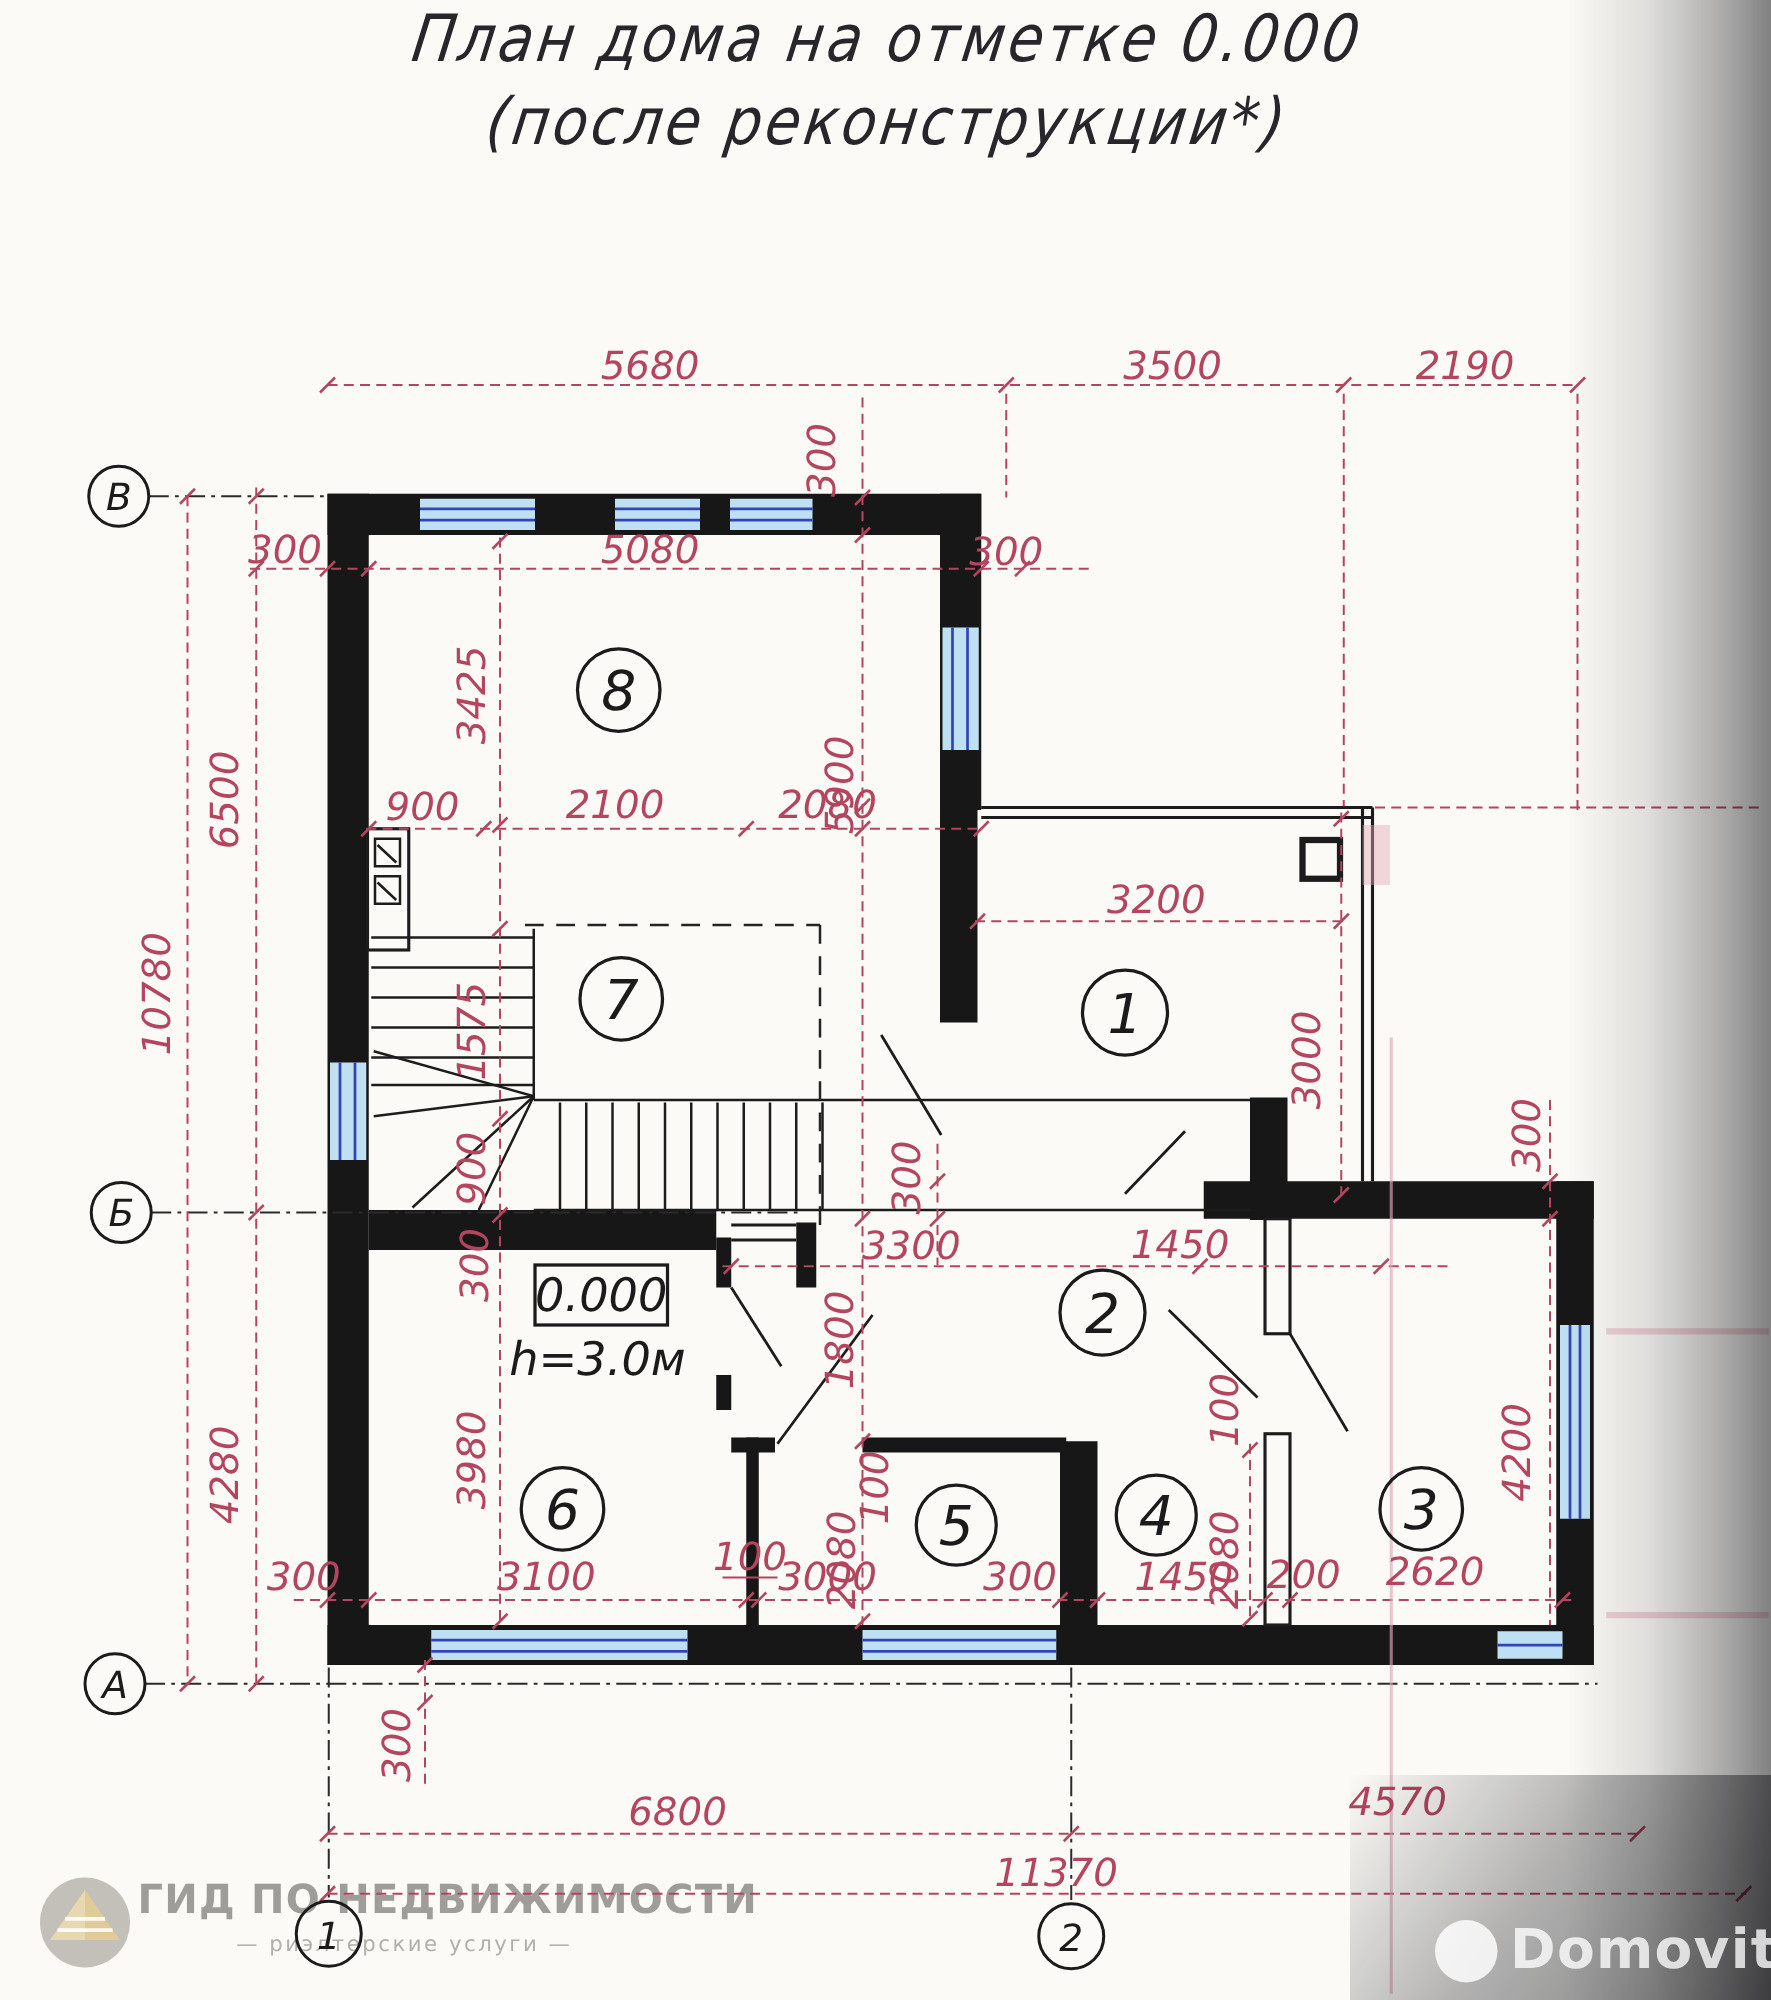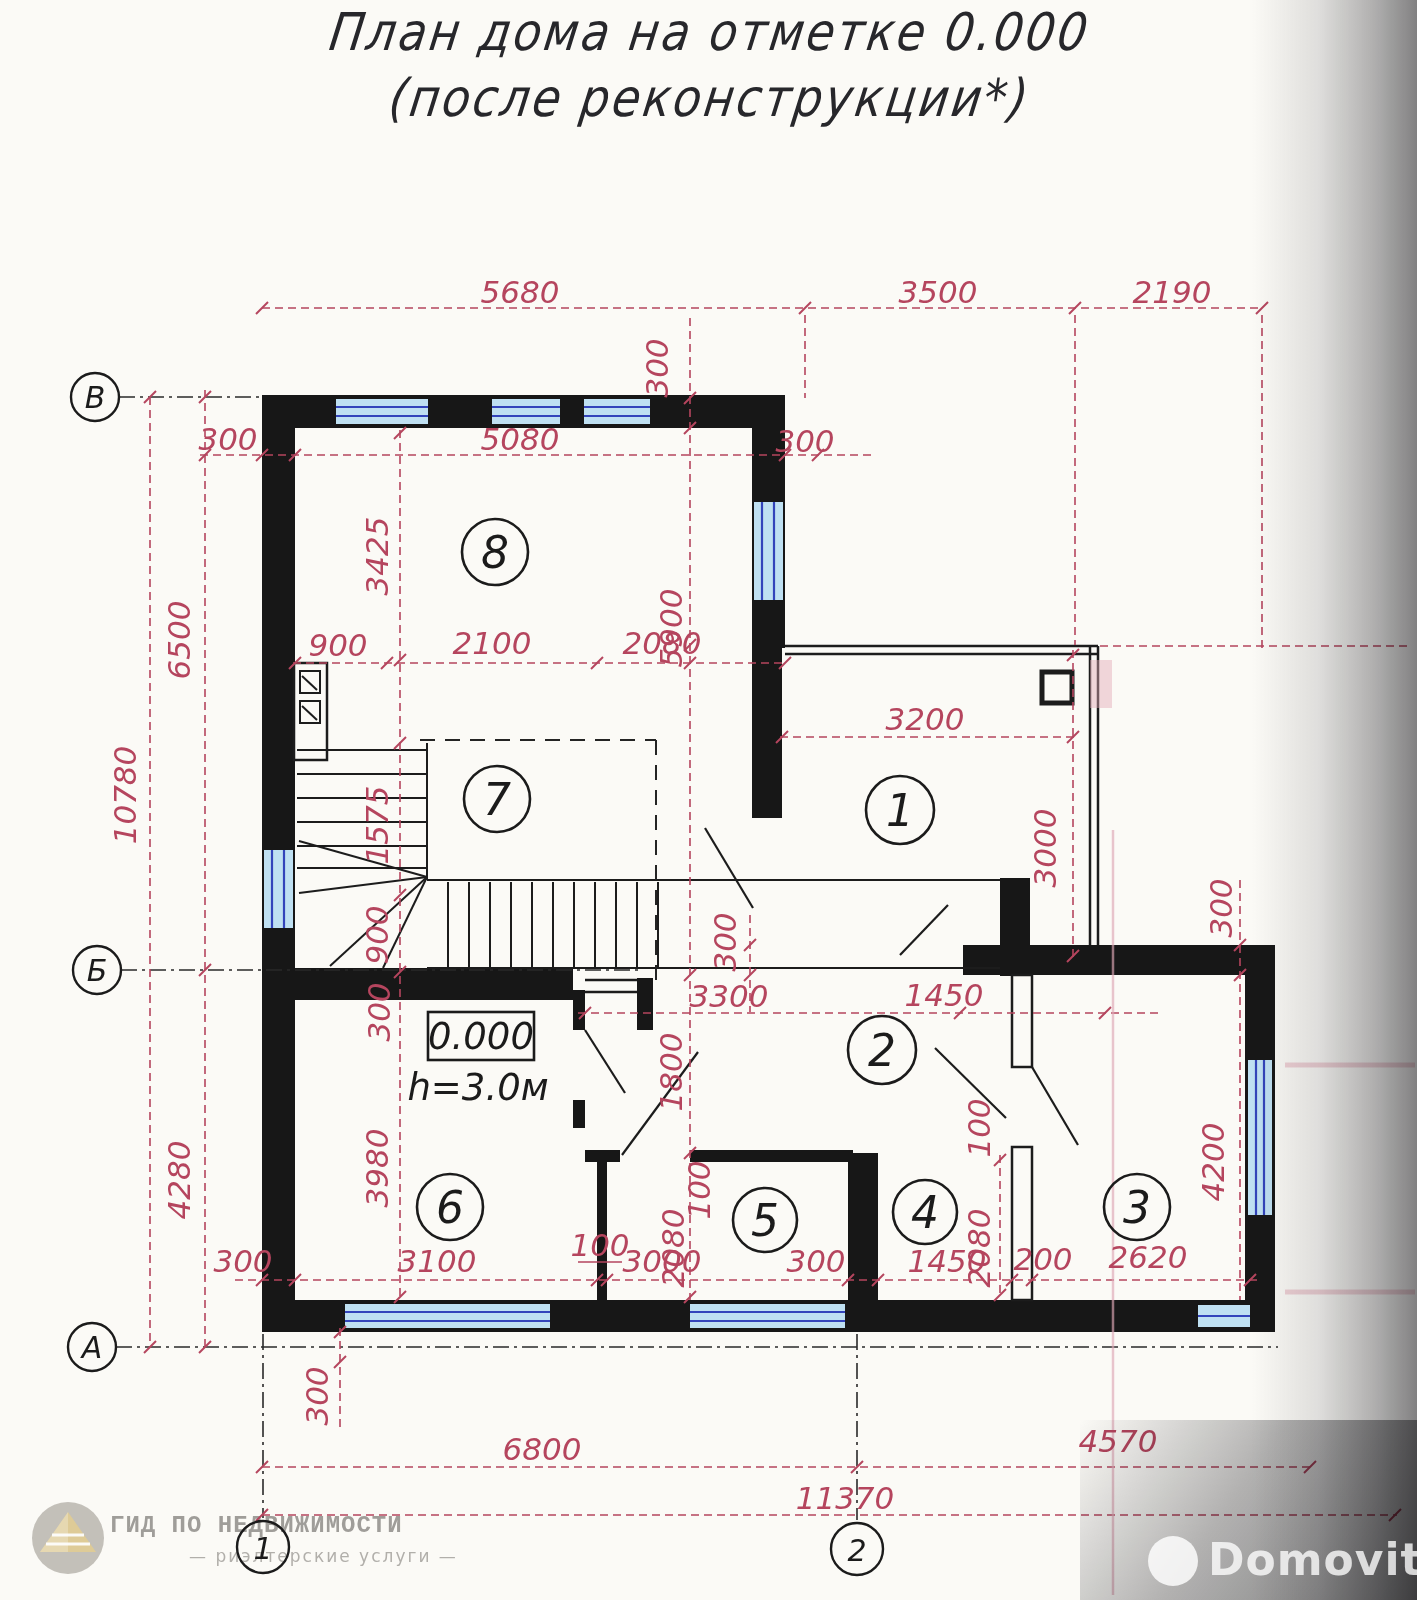--- a/index.html
+++ b/index.html
@@ -16,22 +16,22 @@
   .room-num{fill:#1b1b1b;font-size:44px;font-style:italic;}
   .elev{fill:#1b1b1b;font-size:37px;font-style:italic;}
   .overlay{position:absolute;pointer-events:none;}
   #curl-right{left:1252px;top:0;width:165px;height:1600px;mix-blend-mode:multiply;
     background:linear-gradient(90deg,rgba(205,205,205,0) 0%,rgba(193,193,196,.45) 40%,
       rgba(158,158,161,.8) 75%,rgba(125,125,128,.95) 100%);}
   #curl-bottom{left:1080px;top:1420px;width:337px;height:180px;mix-blend-mode:multiply;
     background:linear-gradient(125deg,rgba(190,190,190,0) 0%,rgba(150,150,153,.7) 45%,
       rgba(112,112,115,.95) 100%);}
   #wm-left{left:30px;top:1494px;width:420px;height:100px;}
-  #wm-left .t1{position:absolute;left:80px;top:18px;font-size:24px;font-weight:bold;
-      color:rgba(128,126,121,.75);letter-spacing:1px;white-space:nowrap;font-family:Liberation Mono, monospace;}
+  #wm-left .t1{position:absolute;left:80px;top:6px;font-size:32px;font-weight:bold;
+      color:rgba(128,126,121,.75);letter-spacing:1px;white-space:nowrap;}
   #wm-left .t2{position:absolute;left:118px;top:52px;font-size:17px;
       color:rgba(145,143,138,.7);letter-spacing:2px;white-space:nowrap;margin-left:41px;}
   #wm-right{left:1140px;top:1522px;width:277px;height:78px;}
   #wm-right .t3{position:absolute;left:68px;top:12px;font-size:44px;font-weight:bold;
       color:rgba(255,255,255,.78);letter-spacing:1px;}
   #wm-right .dot{position:absolute;left:8px;top:14px;width:50px;height:50px;border-radius:50%;
       background:rgba(255,255,255,.82);}
 </style>
 </head>
 <body>

